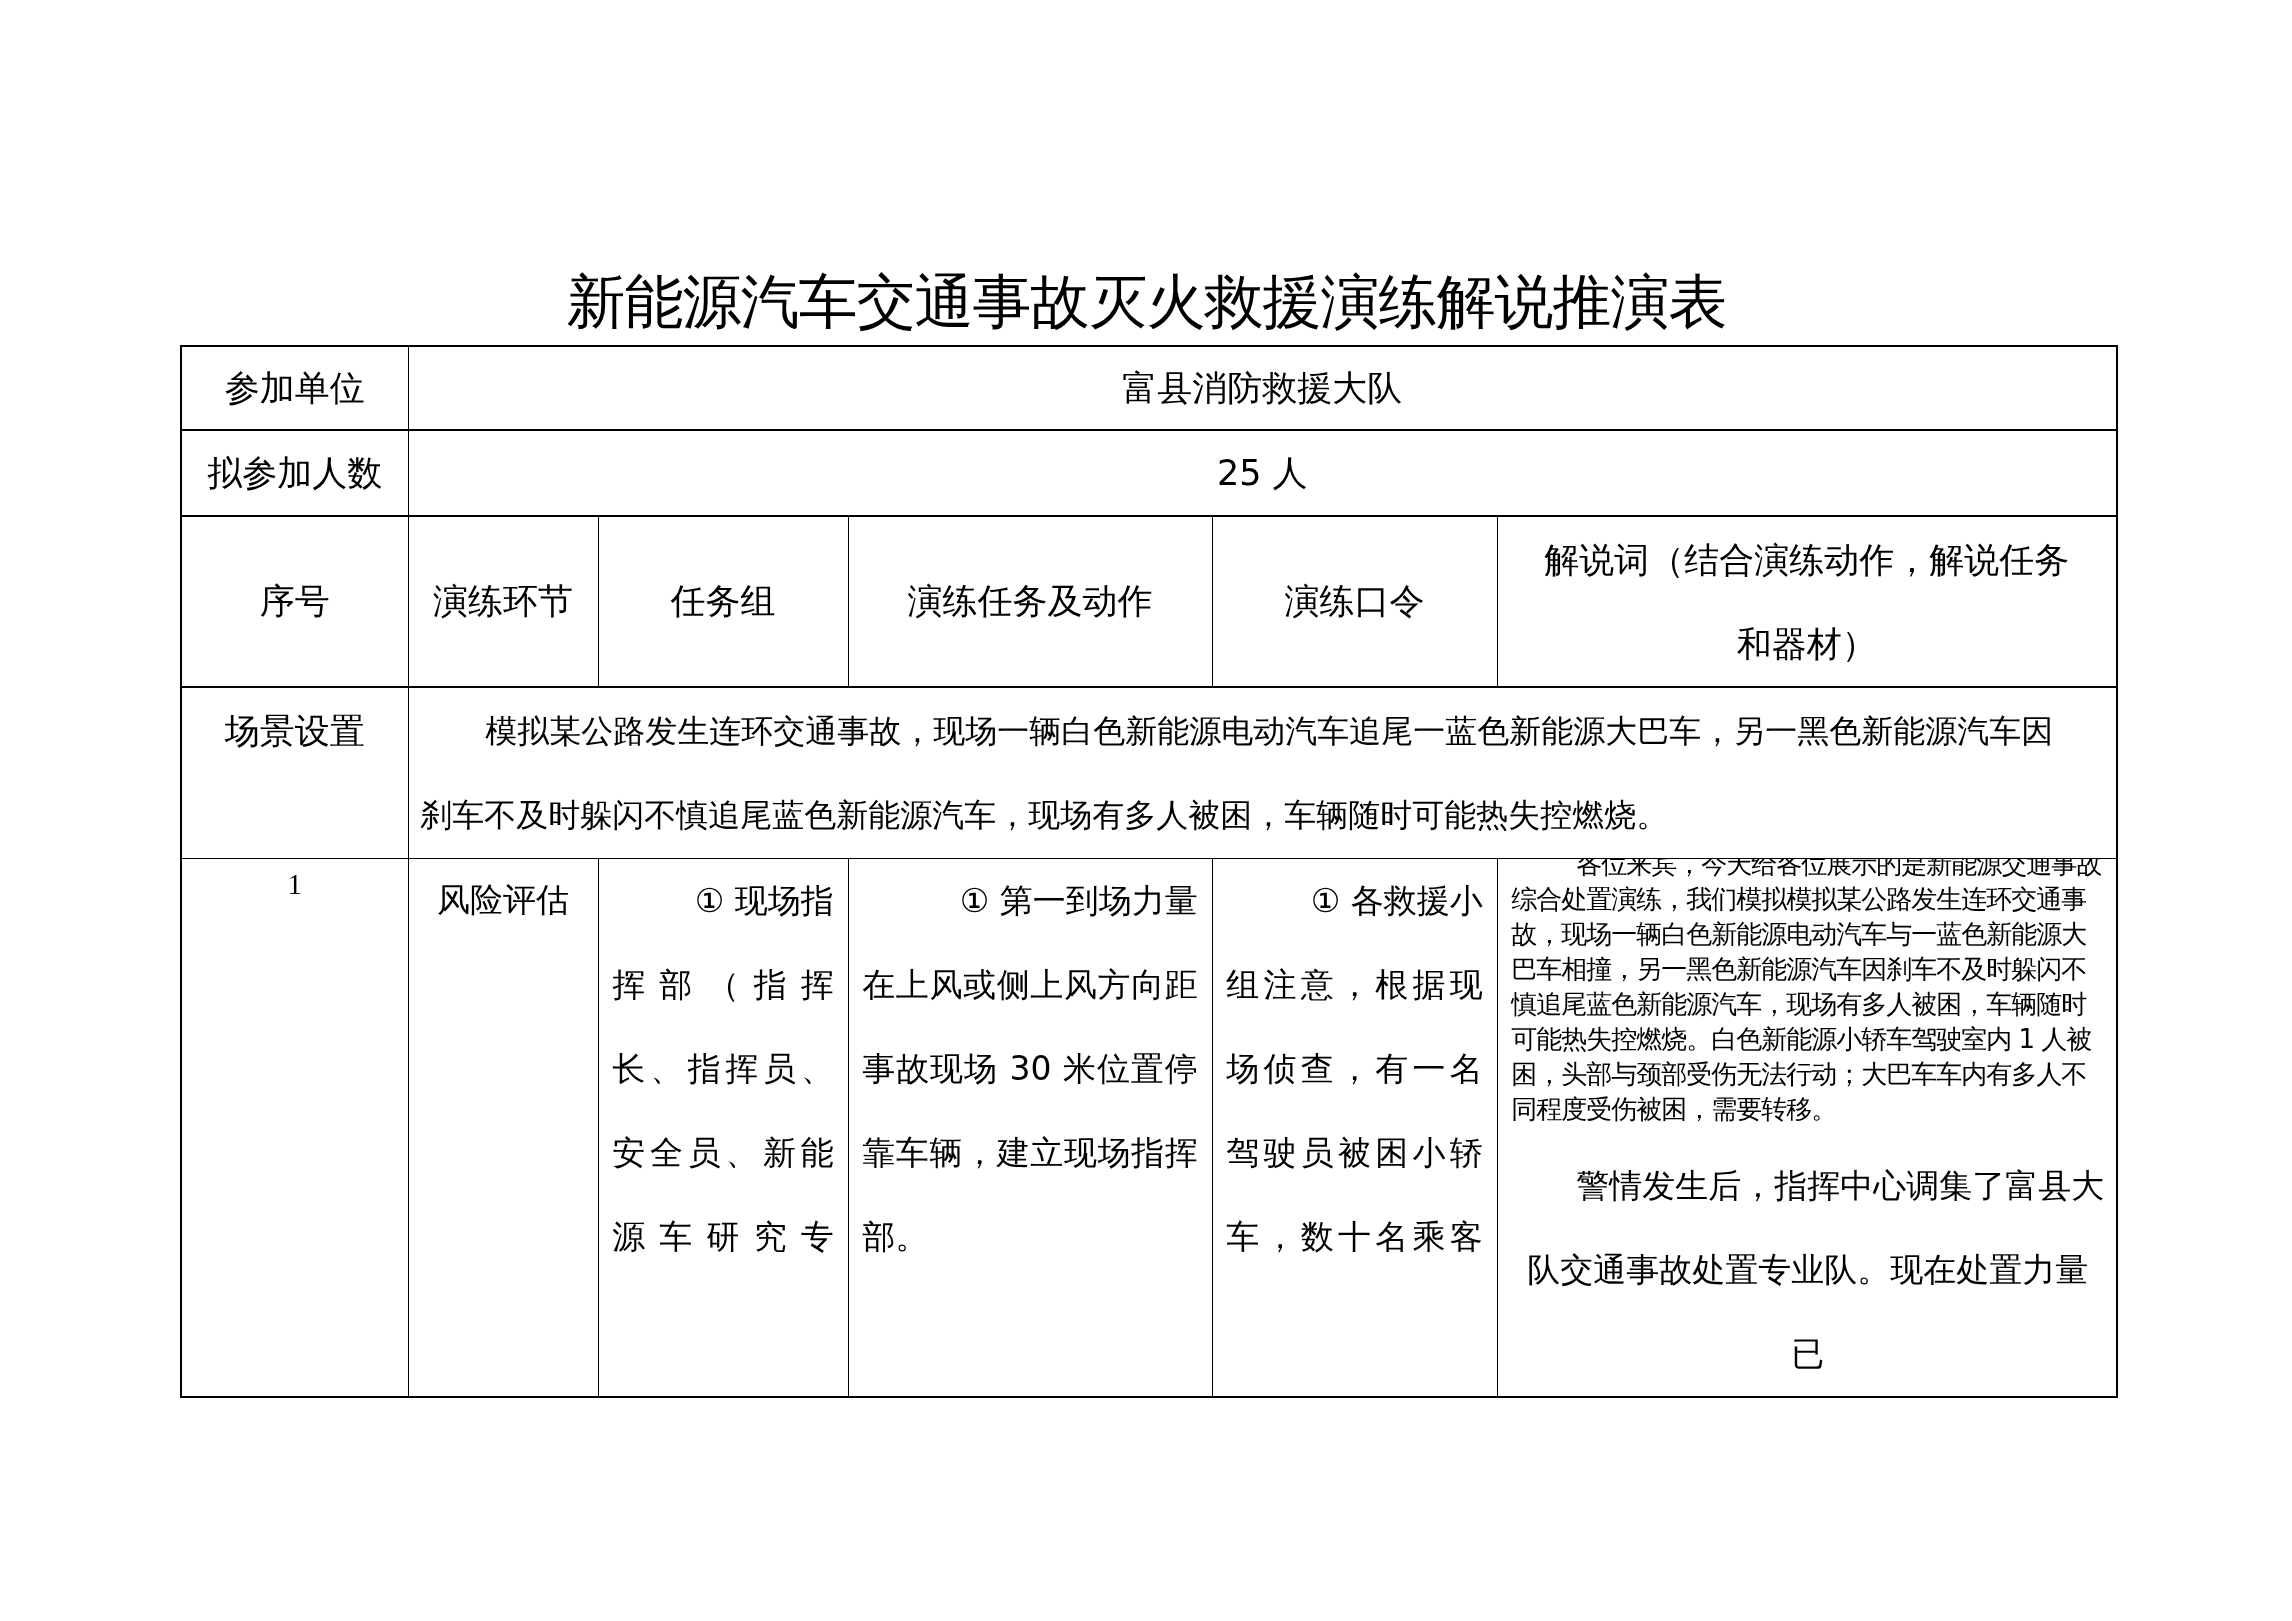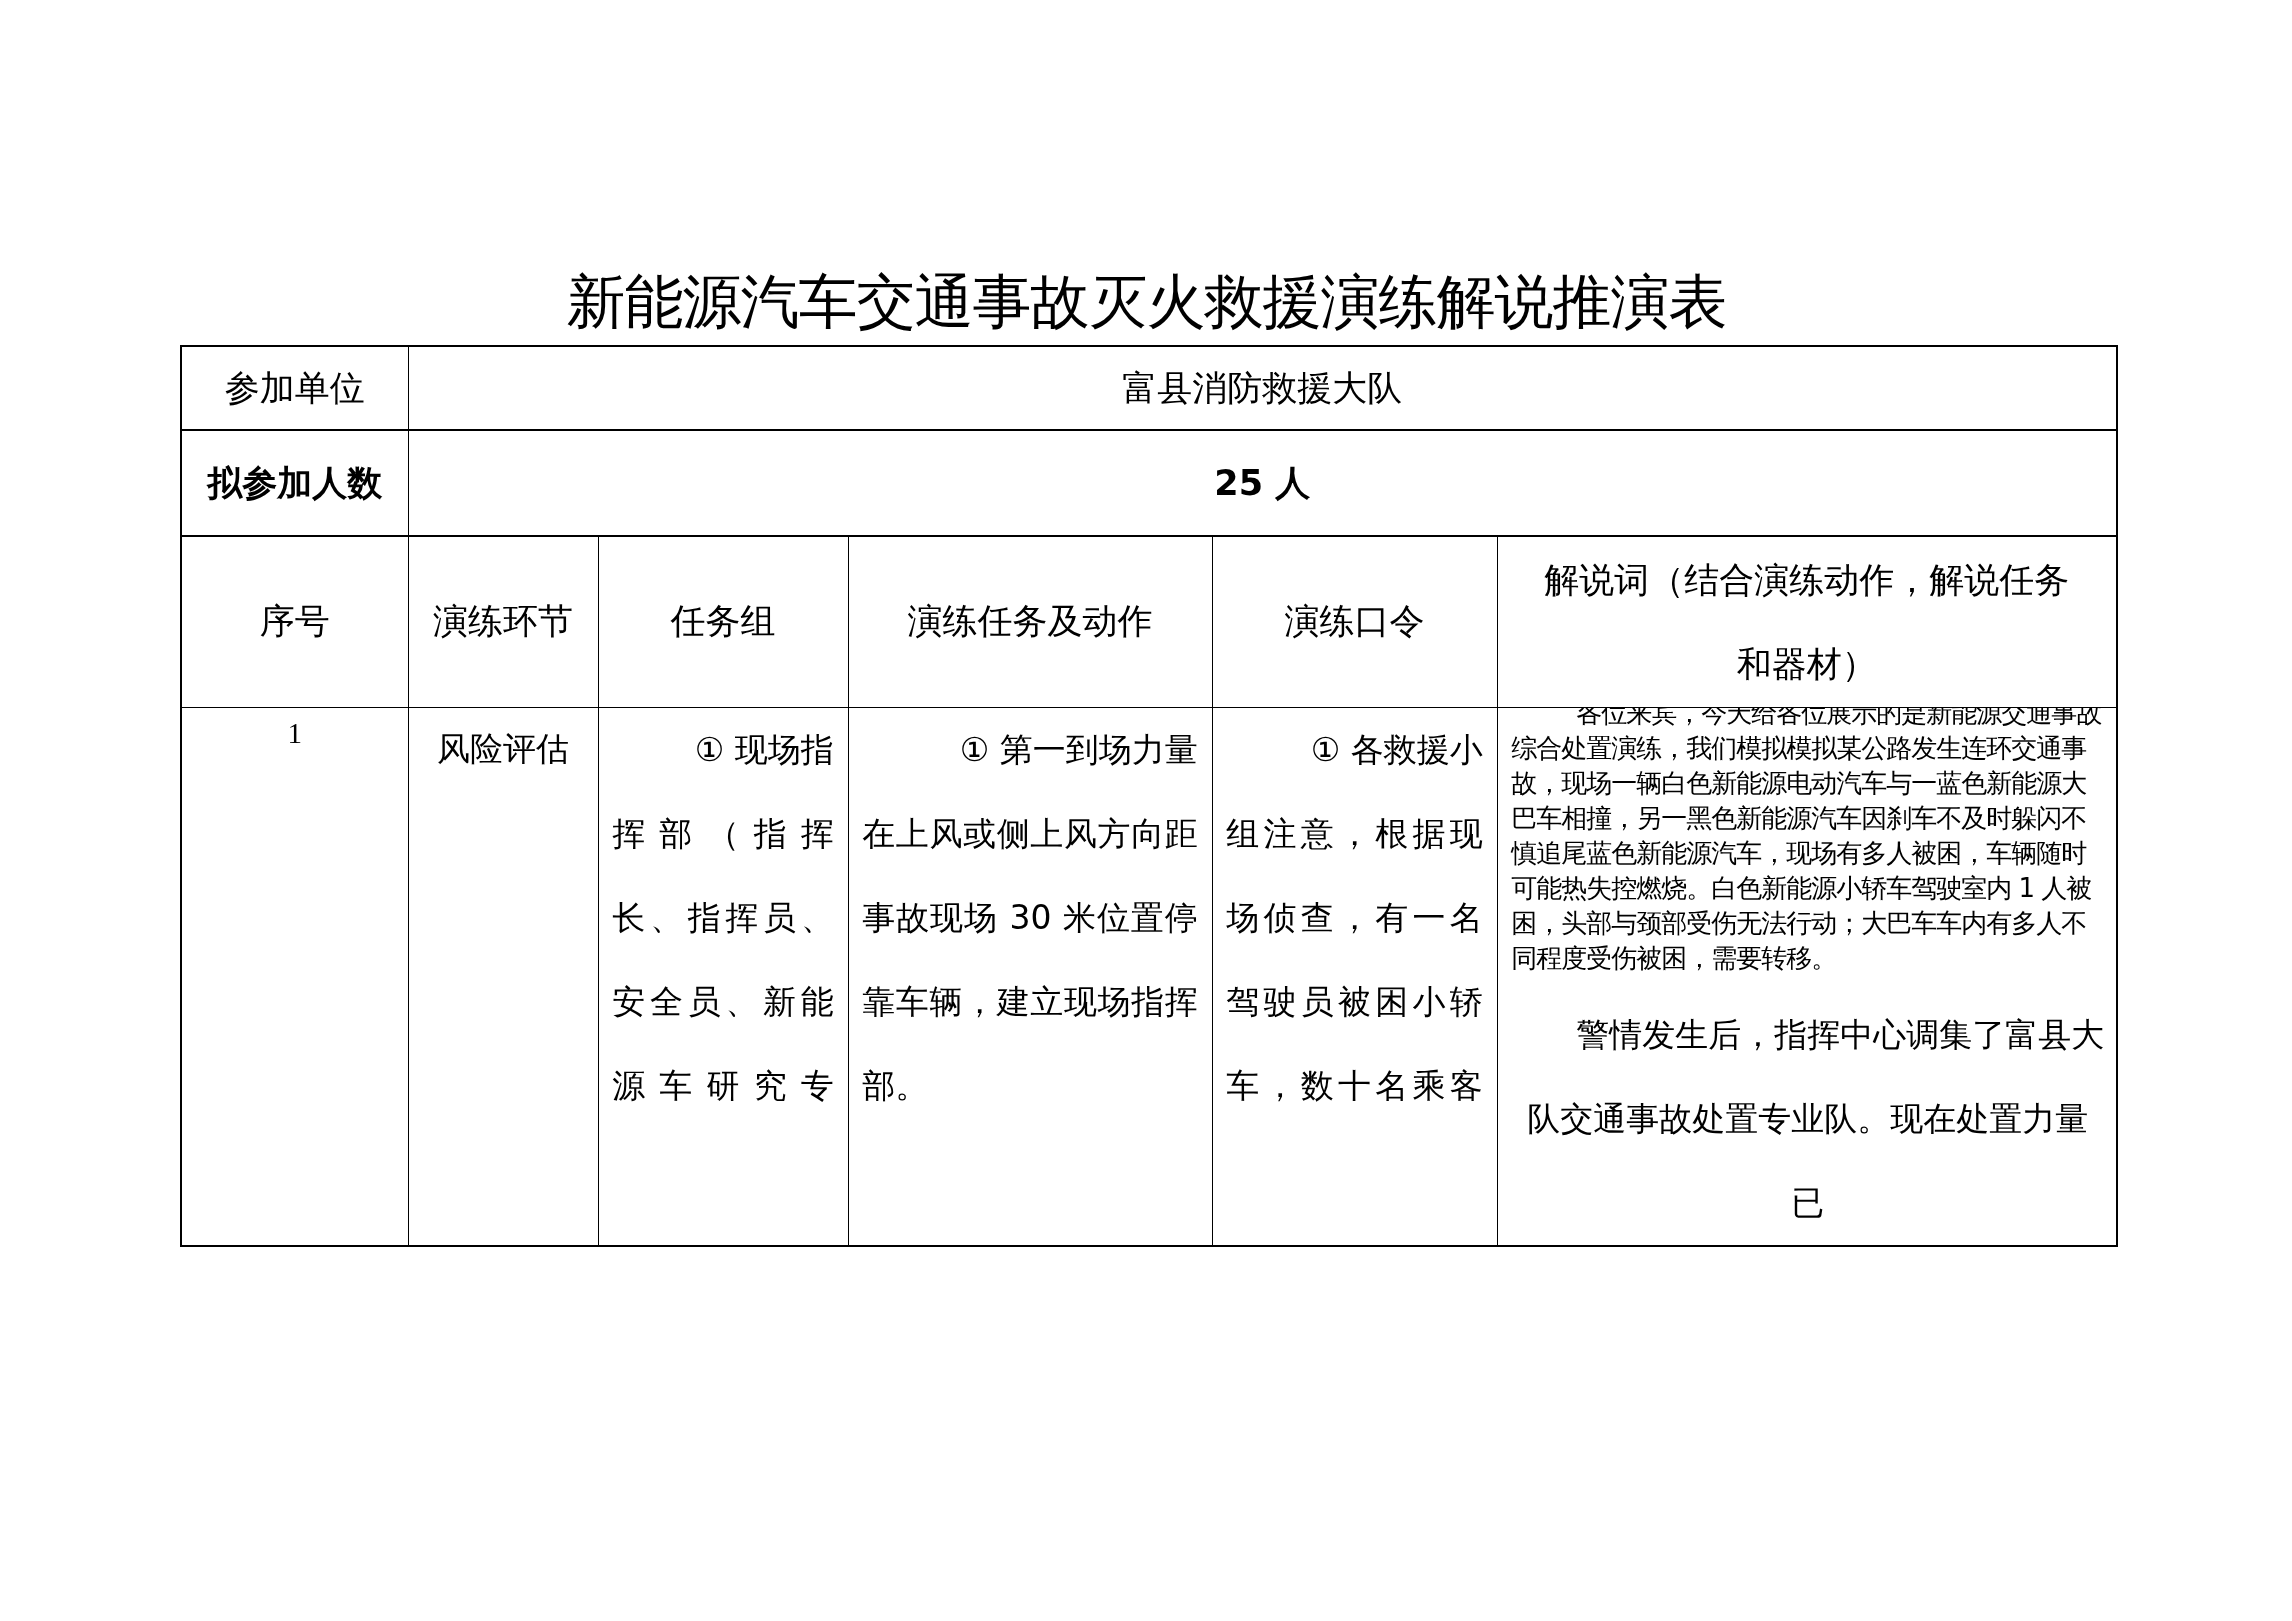--- a/index.html
+++ b/index.html
@@ -7,21 +7,21 @@
          font-family: "DejaVu Sans", "Liberation Sans", sans-serif; color: #000; }
   .title { position: absolute; left: 0; width: 2293px; top: 263px; text-align: center;
            font-size: 59px; line-height: 78px; letter-spacing: -1px; }
   table.main { position: absolute; left: 180px; top: 345px; width: 1937px;
                border-collapse: collapse; table-layout: fixed; }
   table.main td { border: 1px solid #000; padding: 0; vertical-align: middle;
                   text-align: center; font-size: 35px; overflow: hidden; }
   tr.r1 td, tr.r2 td, tr.r3 td, tr.r4 td { border-top: 2.9px solid #000; }
   table.main { border: 2.9px solid #000; }
   tr.r1 { height: 84px; }
-  tr.r2 { height: 106px; font-weight: bold; }
+  tr.r2 { height: 86px; }
   tr.r3 { height: 171px; }
   tr.r4 { height: 171px; }
   tr.r5 { height: 502px; }
   .hdr-narr { text-align: center; line-height: 84px; padding: 0 7.8px !important; }
   .scene { text-align: left !important; line-height: 84px; padding: 0 11.8px !important; font-size: 32px !important; }
   .scene .indent { display: inline-block; width: 65px; }
   tr.r4 td.lab { vertical-align: top; padding-top: 19.6px; }
   .num { font-family: "Liberation Serif", serif; font-size: 29px !important; vertical-align: top !important; padding-top: 9.8px !important; }
   .stage { vertical-align: top !important; padding-top: 19.6px !important; font-size: 33px !important; }
   .jcell { vertical-align: top !important; text-align: right; text-align-last: justify;
@@ -65,20 +65,27 @@
     <td>演练环节</td>
     <td>任务组</td>
     <td>演练任务及动作</td>
     <td>演练口令</td>
     <td class="hdr-narr">
       <div>解说词（结合演练动作，解说任务</div>
       <div>和器材）</div>
     </td>
   </tr>
 
+  <tr class="r4">
+    <td class="lab">场景设置</td>
+    <td colspan="5" class="scene">
+      <div><span class="indent"></span><span>模拟某公路发生连环交通事故，现场一辆白色新能源电动汽车追尾一蓝色新能源大巴车，另一黑色新能源汽车因</span></div>
+      <div>刹车不及时躲闪不慎追尾蓝色新能源汽车，现场有多人被困，车辆随时可能热失控燃烧。</div>
+    </td>
+  </tr>
 
   <tr class="r5">
     <td class="num">1</td>
     <td class="stage">风险评估</td>
     <td class="jcell">
       <span class="l first">① 现场指</span>
       <span class="l">挥 部 （ 指 挥</span>
       <span class="l">长、指挥员、</span>
       <span class="l">安全员、新能</span>
       <span class="l">源 车 研 究 专</span>

